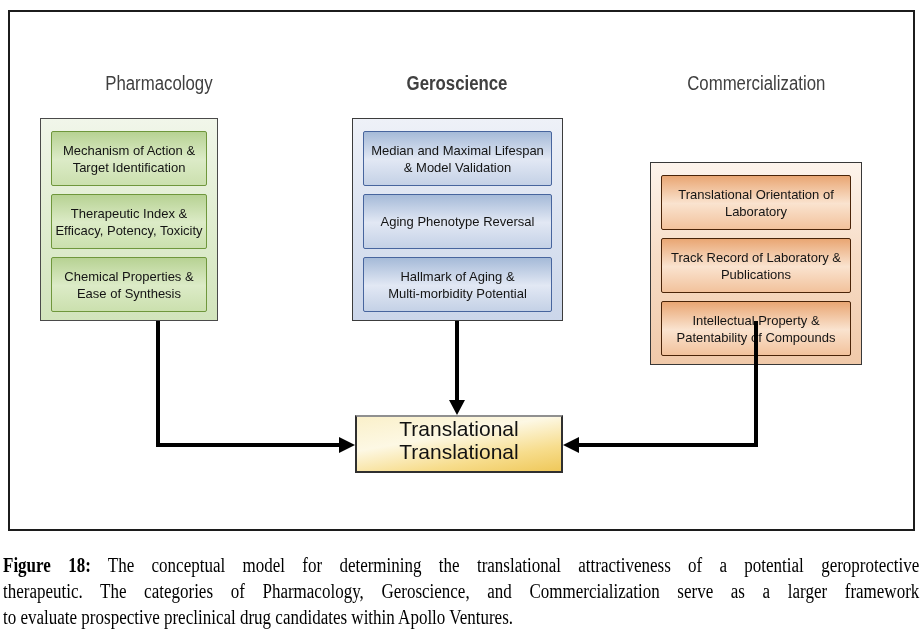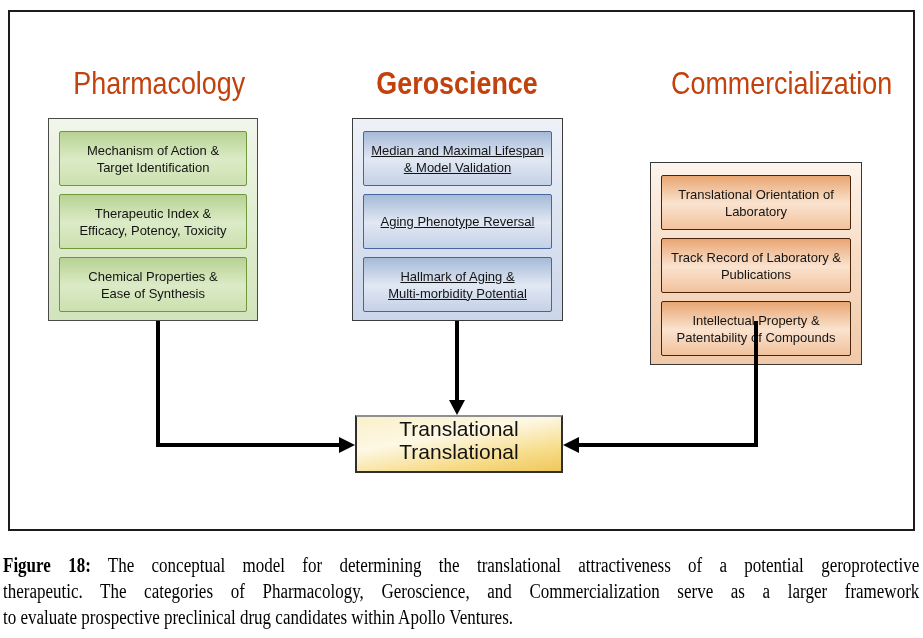--- a/index.html
+++ b/index.html
@@ -1,37 +1,37 @@
 <!DOCTYPE html>
 <html><head>
 <meta charset="utf-8">
 <style>
   html,body{margin:0;padding:0;background:#ffffff;}
   .stage{position:relative;width:923px;height:638px;background:#ffffff;overflow:hidden;
          font-family:"Liberation Sans",sans-serif;color:#111;}
   .frame{position:absolute;left:8px;top:10px;width:907px;height:521px;
          border:2px solid #1c1c1c;box-sizing:border-box;background:#ffffff;}
   .col-title{position:absolute;top:68px;height:30px;line-height:30px;text-align:center;
-             font-size:32px;color:#c2410c;white-space:nowrap;}
+             font-size:20px;color:#404040;white-space:nowrap;}
   .col-title .cond{display:inline-block;transform:scaleX(0.84);transform-origin:center;}
   .panel{position:absolute;top:118px;height:203px;box-sizing:border-box;
          display:flex;flex-direction:column;gap:8px;padding:12px 10px 8px;}
-  .panel.green{left:48px;width:210px;border:1px solid #4a4a4a;
+  .panel.green{left:40px;width:178px;border:1px solid #4a4a4a;
                background:linear-gradient(180deg,#f1f6ea 0%,#e2eed3 45%,#d2e4bc 100%);}
   .panel.blue{left:352px;width:211px;border:1px solid #3c3c3c;
               background:linear-gradient(180deg,#eef1f8 0%,#dde4f1 45%,#cbd6ea 100%);}
   .panel.orange{left:650px;width:212px;border:1px solid #383838;
                 background:linear-gradient(180deg,#fdf4ec 0%,#f7ddc7 45%,#f0c9a9 100%);margin-top:44px;}
   .item-box{height:55px;flex:none;box-sizing:border-box;border-radius:2px;
             display:flex;align-items:center;justify-content:center;
             text-align:center;font-size:13px;line-height:17px;color:#141414;}
   .green .item-box{border:1.5px solid #6f973c;
         background:linear-gradient(180deg,#b7d293 0%,#dcebc7 52%,#cbe0ae 100%);}
   .blue .item-box{border:1.5px solid #47659e;
-        background:linear-gradient(180deg,#a5bad8 0%,#e2e8f4 52%,#c4d1e6 100%);text-decoration:underline;}
+        background:linear-gradient(180deg,#a5bad8 0%,#e2e8f4 52%,#c4d1e6 100%);}
   .orange .item-box{border:1.5px solid #4a2408;
         background:linear-gradient(180deg,#e9a673 0%,#fae3cf 52%,#f2c29c 100%);}
   .result-box{position:absolute;left:355px;top:415px;width:208px;height:58px;box-sizing:border-box;
               border:2px solid #2f2f2f;border-top-color:#909090;
               background:linear-gradient(170deg,#faf0ca 0%,#fdf8e4 38%,#f7dd8d 72%,#efc85a 100%);
               display:flex;flex-direction:column;align-items:center;justify-content:flex-start;
               font-size:21px;line-height:23px;text-align:center;color:#121212;}
   .aline{position:absolute;background:#000;}
   .ahead{position:absolute;width:0;height:0;}
   .ahead.down{border-left:8px solid transparent;border-right:8px solid transparent;border-top:15px solid #000;}

